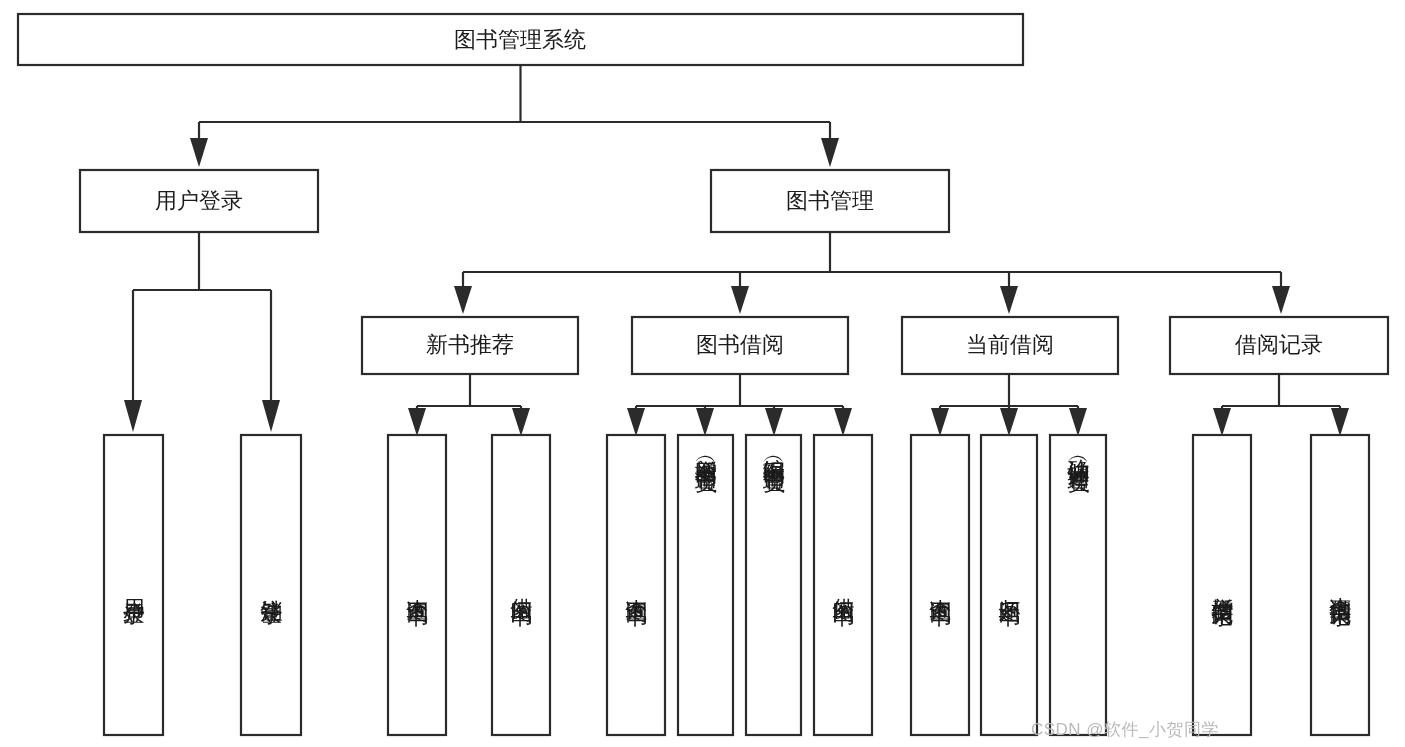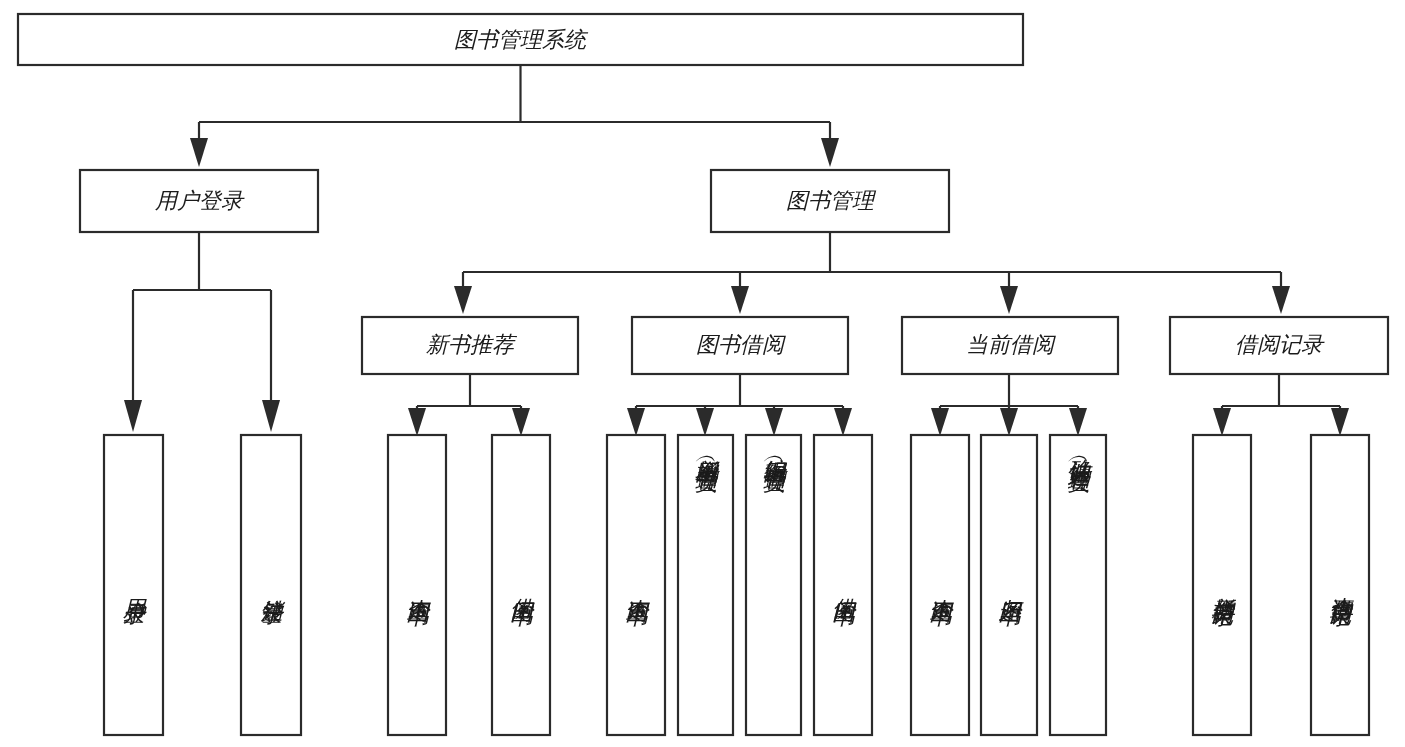--- a/index.html
+++ b/index.html
@@ -11,21 +11,20 @@
     width: 1405px;
     height: 747px;
     font-family: "Liberation Sans", "DejaVu Sans", sans-serif;
     position: relative;
     overflow: hidden;
   }
   #diagram-root {
     position: relative;
     width: 1227px;
     height: 747px;
-    font-style: italic;
   }
   svg#flowchart {
     position: absolute;
     left: 0;
     top: 0;
     width: 1405px;
     height: 747px;
     display: block;
   }
   .node-box {
@@ -265,14 +264,15 @@
   </div>
 
   <div class="vlabel-wrap" style="left:1193px; top:435px; width:58px; height:300px;">
     <span class="vlabel">新增借阅记录</span>
   </div>
 
   <div class="vlabel-wrap" style="left:1311px; top:435px; width:58px; height:300px;">
     <span class="vlabel">查询借阅记录</span>
   </div>
 
+  <div class="watermark">CSDN @软件_小贺同学</div>
 
 </div>
 
 </body></html>

